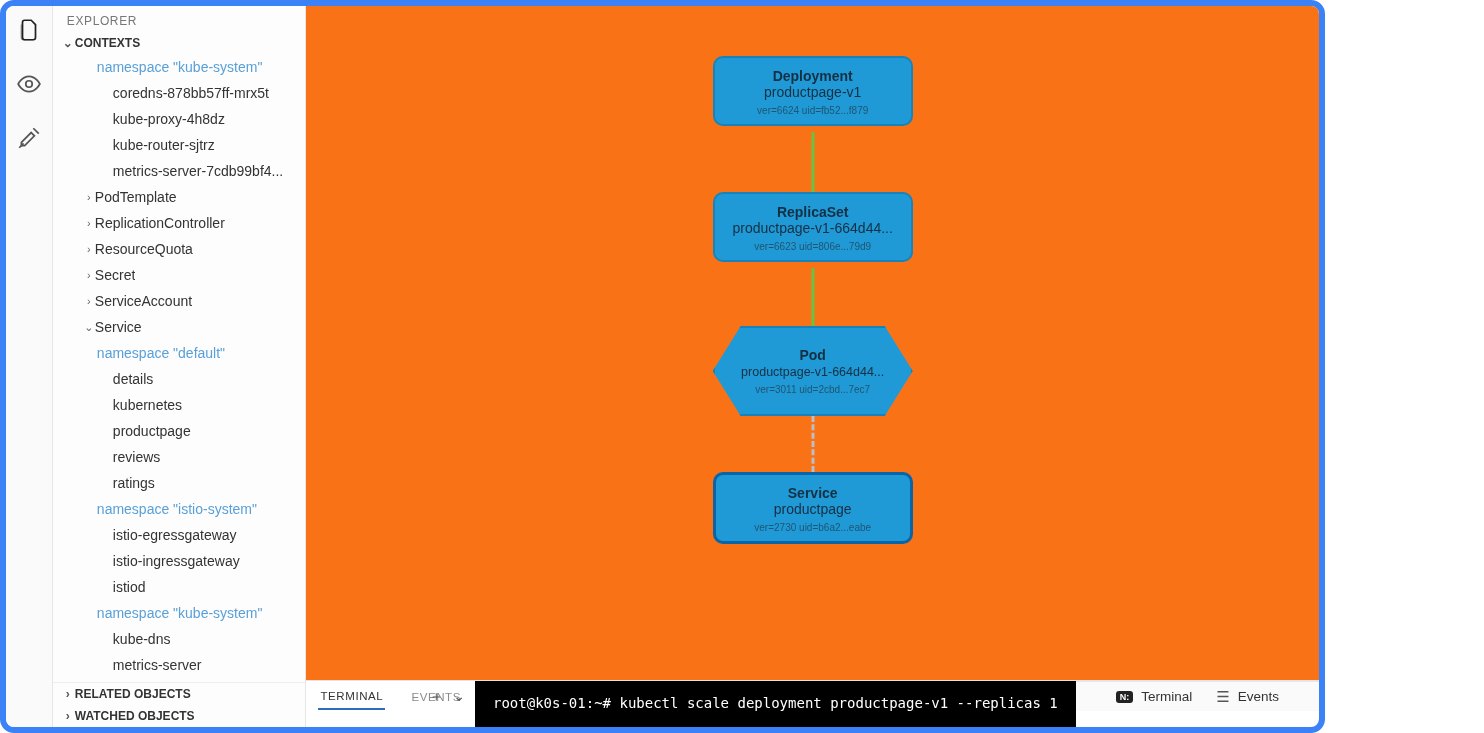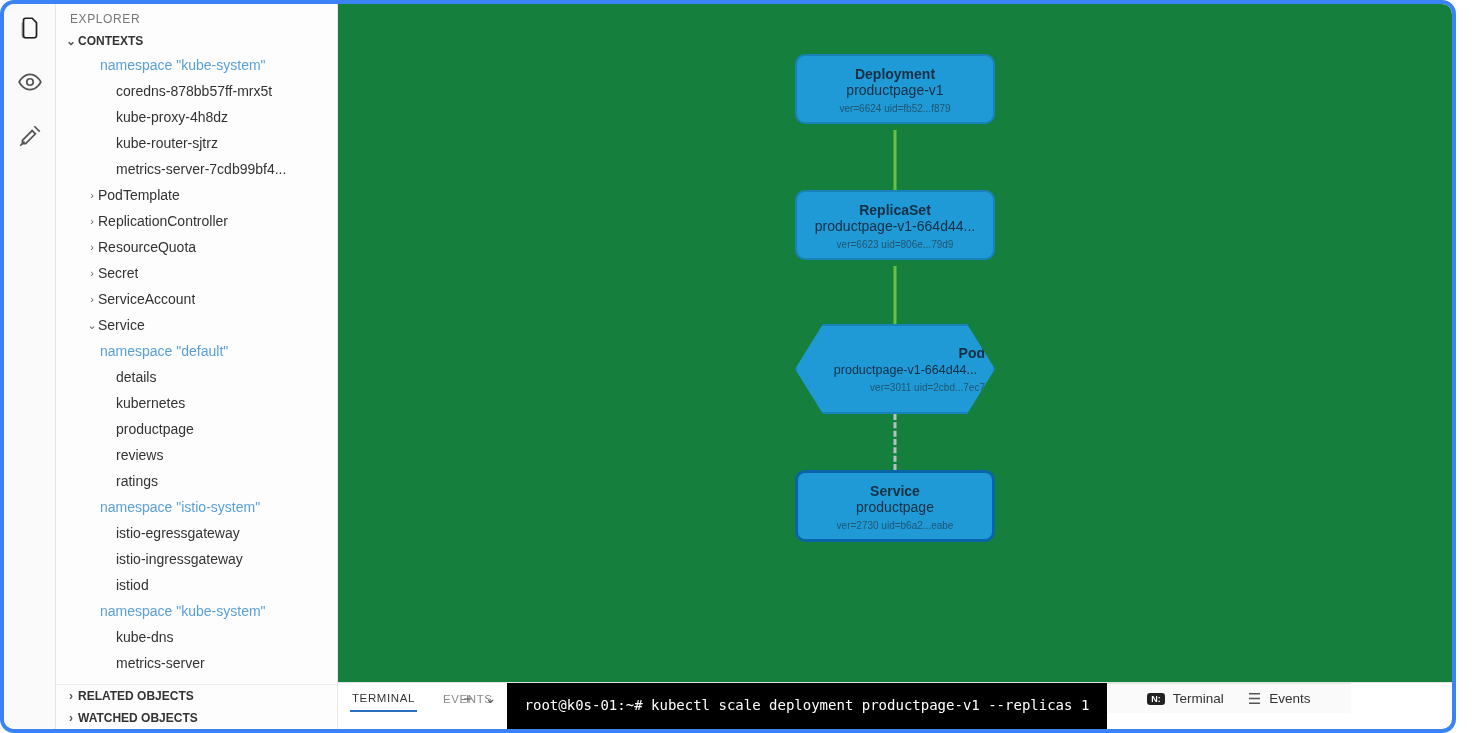--- a/index.html
+++ b/index.html
@@ -1,41 +1,41 @@
 <!DOCTYPE html>
 <html><head>
 <meta charset="utf-8">
 <style>
   * { box-sizing: border-box; margin: 0; padding: 0; }
   html, body { width: 100%; height: 100%; font-family: -apple-system, "Segoe UI", Helvetica, Arial, sans-serif; font-size: 14px; color: #333; background: #fff; overflow: hidden; }
-  .app { display: flex; width: 1456px; height: 733px; border: 4px solid #3b82f6; border-radius: 14px; overflow: hidden; }
+  .app { display: flex; width: 1325px; height: 733px; border: 6px solid #3b82f6; border-radius: 14px; overflow: hidden; }
   .activity-bar { width: 52px; border-right: 1px solid #e6e6e6; display: flex; flex-direction: column; align-items: center; padding-top: 10px; gap: 26px; background: #fafafa; }
   .activity-bar .ab-icon { width: 28px; height: 28px; display: flex; align-items: center; justify-content: center; cursor: pointer; color: #555; }
   .activity-bar .ab-icon.active { color: #222; }
   .sidebar { width: 282px; border-right: 1px solid #e6e6e6; display: flex; flex-direction: column; background: #fdfdfd; }
   .sidebar-header { padding: 8px 12px 4px 14px; font-size: 12px; letter-spacing: 0.6px; color: #777; }
   .section-title { display: flex; align-items: center; padding: 4px 8px; font-size: 12px; font-weight: 700; cursor: pointer; user-select: none; }
   .section-title .caret { width: 14px; display: inline-flex; justify-content: center; color: #555; }
   .tree { flex: 1; overflow-y: auto; padding-bottom: 6px; }
   .tree-row { display: flex; align-items: center; height: 26px; padding-left: 8px; cursor: pointer; white-space: nowrap; overflow: hidden; text-overflow: ellipsis; }
   .tree-row .caret { width: 12px; display: inline-flex; justify-content: center; color: #666; font-size: 11px; }
   .tree-row .label { overflow: hidden; text-overflow: ellipsis; }
   .depth-1 { padding-left: 30px; }
   .depth-2 { padding-left: 44px; }
   .depth-3 { padding-left: 60px; }
   .ns-label { color: #59a0d8; font-weight: 500; }
   .content { flex: 1; display: flex; flex-direction: column; position: relative; }
-  .canvas { flex: 1; position: relative; overflow: hidden; background: #15803d; }
+  .canvas { flex: 1; position: relative; overflow: hidden; background: #f97316; }
   .node { position: absolute; left: 50%; transform: translateX(-50%); width: 200px; background: #1f9ad6; border: 2px solid #1883bb; border-radius: 10px; text-align: center; padding: 10px 8px 8px 8px; color: #0b2b3d; }
   .node.selected { border: 3px solid #0a64a8; }
   .node .n-type { font-weight: 700; font-size: 14px; color: #153044; }
   .node .n-name { font-size: 14px; margin-top: 0; color: #153044; white-space: nowrap; overflow: hidden; text-overflow: ellipsis; }
   .node .n-meta { font-size: 10px; margin-top: 5px; color: #205672; }
   .hex-wrap { position: absolute; left: 50%; transform: translateX(-50%); }
-  .hex { width: 200px; height: 90px; background: #1f9ad6; border: 2px solid #1883bb; position: relative; text-align: right; display: flex; flex-direction: column; justify-content: center; padding: 4px 8px; clip-path: polygon(14% 0, 86% 0, 100% 50%, 86% 100%, 14% 100%, 0 50%); }
+  .hex { width: 200px; height: 90px; background: #1f9ad6; border: 2px solid #1883bb; position: relative; text-align: center; display: flex; flex-direction: column; justify-content: center; padding: 4px 8px; clip-path: polygon(14% 0, 86% 0, 100% 50%, 86% 100%, 14% 100%, 0 50%); }
   .hex .n-type { font-weight: 700; font-size: 14px; color: #153044; }
   .hex .n-name { font-size: 12.5px; margin-top: 2px; color: #153044; white-space: nowrap; overflow: hidden; text-overflow: ellipsis; padding: 0 8px; }
   .hex .n-meta { font-size: 10px; margin-top: 5px; color: #205672; }
   .edge { position: absolute; left: 50%; transform: translateX(-50%); width: 0; }
   .edge.solid { border-left: 3px solid #69c243; }
   .edge.dashed { border-left: 3px dashed #b9bfc4; }
   .bottom-panel { border-top: 1px solid #e3e3e3; display: flex; }
   .panel-tabs { display: flex; align-items: center; height: 32px; padding: 0 12px; gap: 24px; position: relative; }
   .panel-tab { font-size: 11.5px; letter-spacing: 0.6px; color: #8a8a8a; padding: 6px 2px; cursor: pointer; }
   .panel-tab.active { color: #333; border-bottom: 2px solid #2a6fbf; }

